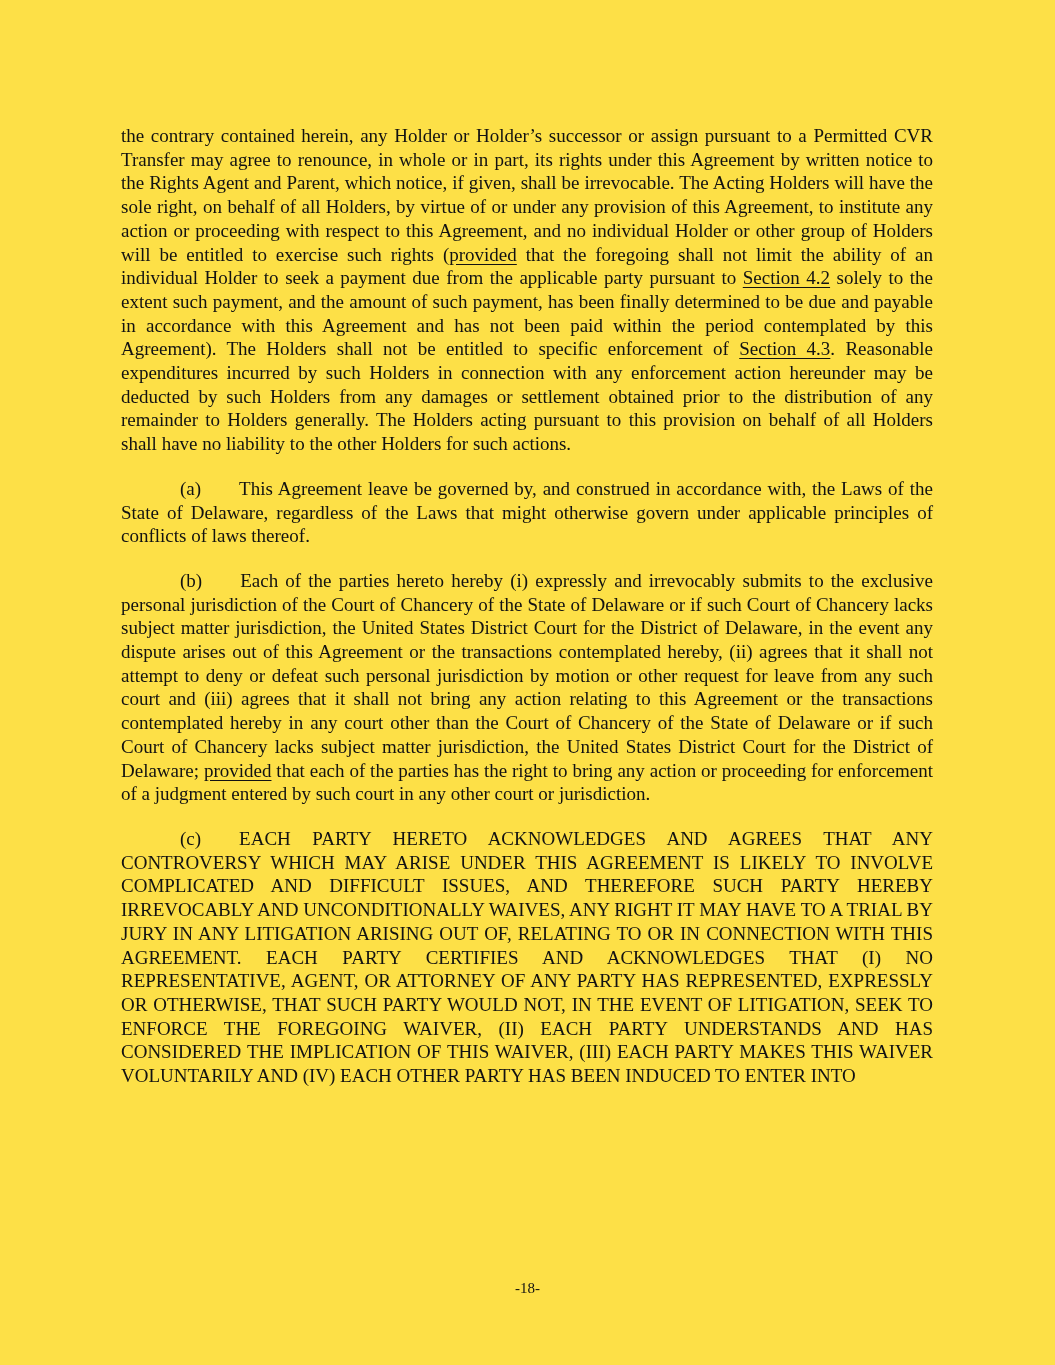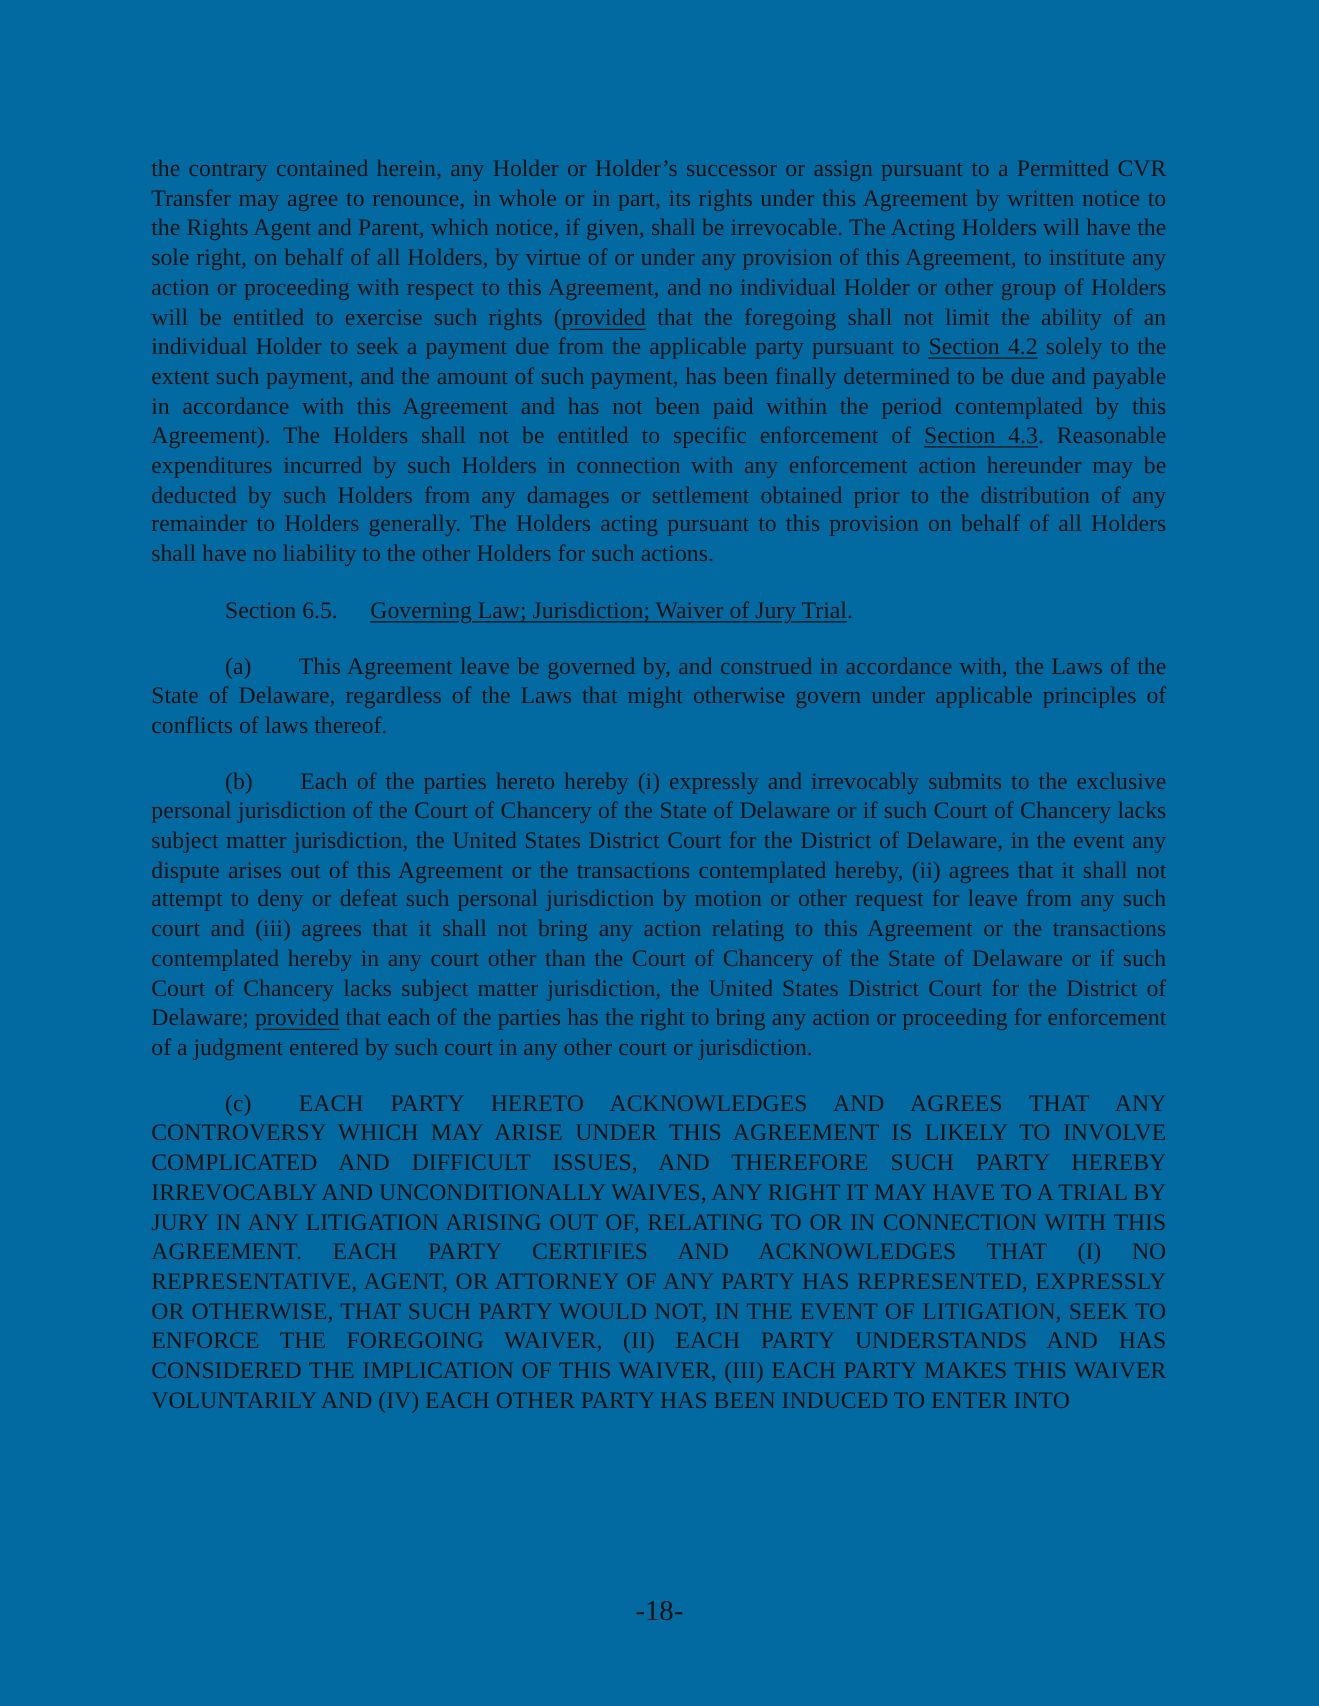--- a/index.html
+++ b/index.html
@@ -4,21 +4,21 @@
 <style>
   html, body {
     margin: 0;
     padding: 0;
     background: #e8e8e8;
   }
   .sheet {
     position: relative;
     width: 1055px;
     height: 1365px;
-    background: #0369a1;
+    background: #fde047;
     color: #121212;
     font-family: "Liberation Serif", serif;
     overflow: hidden;
   }
   .content {
     position: absolute;
     left: 121px;
     top: 124px;
     width: 812px;
   }
@@ -44,33 +44,32 @@
   .u {
     text-decoration: underline;
     text-underline-offset: 3px;
   }
   .footer {
     position: absolute;
     top: 1277px;
     left: 0;
     width: 100%;
     text-align: center;
-    font-size: 23px;
+    font-size: 15px;
     line-height: 23.7px;
   }
 </style>
 </head>
 <body>
 
 <div class="sheet">
   <div class="content">
 
     <p class="para"><span>the contrary contained herein, any Holder or Holder’s successor or assign pursuant to a Permitted CVR Transfer may agree to renounce, in whole or in part, its rights under this Agreement by written notice to the Rights Agent and Parent, which notice, if given, shall be irrevocable. The Acting Holders will have the sole right, on behalf of all Holders, by virtue of or under any provision of this Agreement, to institute any action or proceeding with respect to this Agreement, and no individual Holder or other group of Holders will be entitled to exercise such rights (</span><span class="u">provided</span><span> that the foregoing shall not limit the ability of an individual Holder to seek a payment due from the applicable party pursuant to </span><span class="u">Section 4.2</span><span> solely to the extent such payment, and the amount of such payment, has been finally determined to be due and payable in accordance with this Agreement and has not been paid within the period contemplated by this Agreement). The Holders shall not be entitled to specific enforcement of </span><span class="u">Section 4.3</span><span>. Reasonable expenditures incurred by such Holders in connection with any enforcement action hereunder may be deducted by such Holders from any damages or settlement obtained prior to the distribution of any remainder to Holders generally. The Holders acting pursuant to this provision on behalf of all Holders shall have no liability to the other Holders for such actions.</span></p>
 
-    <p class="para indent"><span>Section 6.5.</span><span class="tab-sm"></span><span class="u">Governing Law; Jurisdiction; Waiver of Jury Trial</span><span>.</span></p>
 
     <p class="para indent"><span>(a)</span><span class="tab"></span><span>This Agreement leave be governed by, and construed in accordance with, the Laws of the State of Delaware, regardless of the Laws that might otherwise govern under applicable principles of conflicts of laws thereof.</span></p>
 
     <p class="para indent"><span>(b)</span><span class="tab"></span><span>Each of the parties hereto hereby (i) expressly and irrevocably submits to the exclusive personal jurisdiction of the Court of Chancery of the State of Delaware or if such Court of Chancery lacks subject matter jurisdiction, the United States District Court for the District of Delaware, in the event any dispute arises out of this Agreement or the transactions contemplated hereby, (ii) agrees that it shall not attempt to deny or defeat such personal jurisdiction by motion or other request for leave from any such court and (iii) agrees that it shall not bring any action relating to this Agreement or the transactions contemplated hereby in any court other than the Court of Chancery of the State of Delaware or if such Court of Chancery lacks subject matter jurisdiction, the United States District Court for the District of Delaware; </span><span class="u">provided</span><span> that each of the parties has the right to bring any action or proceeding for enforcement of a judgment entered by such court in any other court or jurisdiction.</span></p>
 
     <p class="para indent"><span>(c)</span><span class="tab"></span><span>EACH PARTY HERETO ACKNOWLEDGES AND AGREES THAT ANY CONTROVERSY WHICH MAY ARISE UNDER THIS AGREEMENT IS LIKELY TO INVOLVE COMPLICATED AND DIFFICULT ISSUES, AND THEREFORE SUCH PARTY HEREBY IRREVOCABLY AND UNCONDITIONALLY WAIVES, ANY RIGHT IT MAY HAVE TO A TRIAL BY JURY IN ANY LITIGATION ARISING OUT OF, RELATING TO OR IN CONNECTION WITH THIS AGREEMENT. EACH PARTY CERTIFIES AND ACKNOWLEDGES THAT (I) NO REPRESENTATIVE, AGENT, OR ATTORNEY OF ANY PARTY HAS REPRESENTED, EXPRESSLY OR OTHERWISE, THAT SUCH PARTY WOULD NOT, IN THE EVENT OF LITIGATION, SEEK TO ENFORCE THE FOREGOING WAIVER, (II) EACH PARTY UNDERSTANDS AND HAS CONSIDERED THE IMPLICATION OF THIS WAIVER, (III) EACH PARTY MAKES THIS WAIVER VOLUNTARILY AND (IV) EACH OTHER PARTY HAS BEEN INDUCED TO ENTER INTO</span></p>
 
   </div>
 
   <div class="footer">-18-</div>

